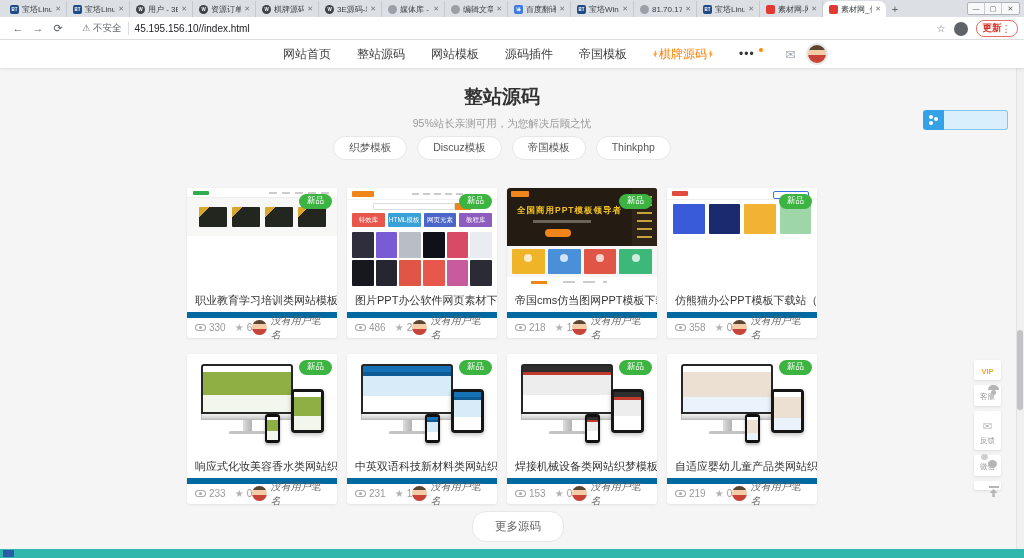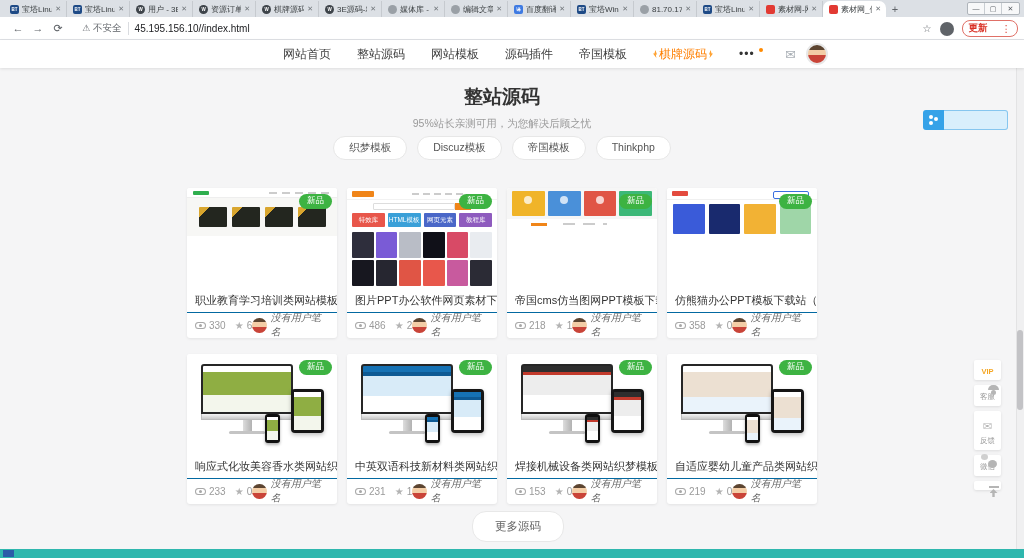--- a/index.html
+++ b/index.html
@@ -25,21 +25,21 @@
 
   .addressbar { position:absolute; top:17px; left:0; width:1024px; height:23px; background:#fff; border-bottom:1px solid #dfe1e5; display:flex; align-items:center; padding:0 8px; }
   .navbtn { font-size:11px; color:#5f6368; width:20px; text-align:center; cursor:pointer; }
   .urlbox { margin-left:6px; width:855px; height:16px; background:#fff; border-radius:8px; display:flex; align-items:center; padding:0 8px; font-size:10px; color:#3c4043; }
   .warn { color:#5f6368; font-size:9px; margin-right:3px; }
   .sec { color:#5f6368; font-size:9.5px; padding-right:6px; border-right:1px solid #dadce0; }
   .url { margin-left:6px; color:#202124; font-size:10px; }
   .abar-right { position:absolute; right:6px; top:20px; display:flex; align-items:center; gap:8px; }
   .starbtn { color:#5f6368; font-size:10px; cursor:pointer; }
   .profile { width:14px; height:14px; border-radius:50%; background:#5f6368; color:#fff; font-size:9px; line-height:14px; text-align:center; cursor:pointer; }
-  .updatebtn { display:flex; align-items:center; gap:14px; border:1px solid #e07067; border-radius:8px; padding:1px 6px; color:#d93025; font-size:9.5px; background:#fff; cursor:pointer; }
+  .updatebtn { display:flex; align-items:center; gap:0; border:1px solid #e07067; border-radius:8px; padding:1px 6px; color:#d93025; font-size:9.5px; background:#fff; cursor:pointer; }
 
   
   .sitenav { position:absolute; top:40px; left:0; width:1024px; height:28px; background:#fff; box-shadow:0 1px 3px rgba(0,0,0,.10); z-index:5; }
   .navlinks { position:absolute; left:283px; top:0; height:28px; display:flex; align-items:center; gap:26px; font-size:12px; color:#3f3f3f; }
   .navlinks .nl { cursor:pointer; white-space:nowrap; }
   .vipnav { color:#ff7f00; display:flex; align-items:center; gap:2px; }
   .flame { width:4px; height:8px; background:#ffa02e; clip-path:polygon(60% 0,100% 55%,70% 55%,85% 100%,0 45%,35% 45%); display:inline-block; }
   .flame.r { transform:scaleX(-1); }
   .navmore { letter-spacing:1px; color:#333; }
   .orangedot { width:4px; height:4px; background:#ff8a00; border-radius:50%; display:inline-block; margin-left:4px; vertical-align:6px; }
@@ -57,21 +57,21 @@
   .bw-icon { width:21px; height:20px; background:#35a2e8; border-radius:3px 0 0 3px; position:relative; }
   .bw-icon::after { content:""; position:absolute; left:6px; top:5px; width:4px; height:4px; border-radius:50%; background:#fff; box-shadow:5px 2px 0 #fff, 0px 6px 0 #fff; }
   .bw-bar { width:64px; height:20px; background:#d9effc; border:1px solid #86c6ef; border-left:none; border-radius:0 3px 3px 0; }
 
   
   .grid { position:absolute; left:187px; top:188px; display:grid; grid-template-columns:repeat(4,150px); column-gap:10px; row-gap:16px; }
   .card { width:150px; height:150px; background:#fff; border-radius:3px; box-shadow:0 1px 3px rgba(0,0,0,.08); cursor:pointer; position:relative; }
   .thumb { height:100px; position:relative; overflow:hidden; border-radius:3px 3px 0 0; background:#fff; }
   .badge { position:absolute; top:6px; right:5px; background:#3db342; color:#fff; font-size:8.5px; padding:1px 8px 2px; border-radius:9px; z-index:3; }
   .c-title { height:24px; line-height:24px; padding:0 8px; font-size:11px; color:#333; white-space:nowrap; overflow:hidden; }
-  .c-stats { height:25px; border-top:1px solid #0369a1; display:flex; justify-content:space-between; padding:0 8px; font-size:10px; color:#9a9a9a; }
+  .c-stats { height:25px; border-top:6px solid #0369a1; display:flex; justify-content:space-between; padding:0 8px; font-size:10px; color:#9a9a9a; }
   .s-left { display:flex; align-items:center; gap:9px; }
   .stat { display:flex; align-items:center; gap:3px; }
   .eye { width:11px; height:7px; border:1px solid #a8a8a8; border-radius:60% / 100%; position:relative; display:inline-block; }
   .eye::after { content:""; position:absolute; width:3px; height:3px; background:#a8a8a8; border-radius:50%; top:1px; left:3px; }
   .star { color:#b3b3b3; font-size:10px; }
   .author { display:flex; align-items:center; gap:4px; color:#666;font-style:italic; }
   .mini-avatar { width:15px; height:15px; }
 
   
   .t1-top { height:10px; background:#fff; border-bottom:1px solid #eee; position:relative; }
@@ -380,20 +380,28 @@
       <span class="author">
           <i class="mini-avatar boy"></i>
           <span>没有用户笔名</span>
         </span>
     </div>
   </div>
 
   <div class="card">
     <div class="thumb">
       <span class="badge">新品</span>
+      <div class="t3-hero">
+        <span class="t3-title">全国商用PPT模板领导者</span>
+        <i class="t3-sub"></i>
+          <i class="t3-btn"></i>
+        <span class="t3-side">
+            <b></b>
+          </span>
+      </div>
       <div class="t3-cards">
           <i></i>
           <i></i>
           <i></i>
           <i></i>
         </div>
       <div class="t3-tabs"></div>
     </div>
     <div class="c-title">帝国cms仿当图网PPT模板下载网站源码</div>
     <div class="c-stats">

